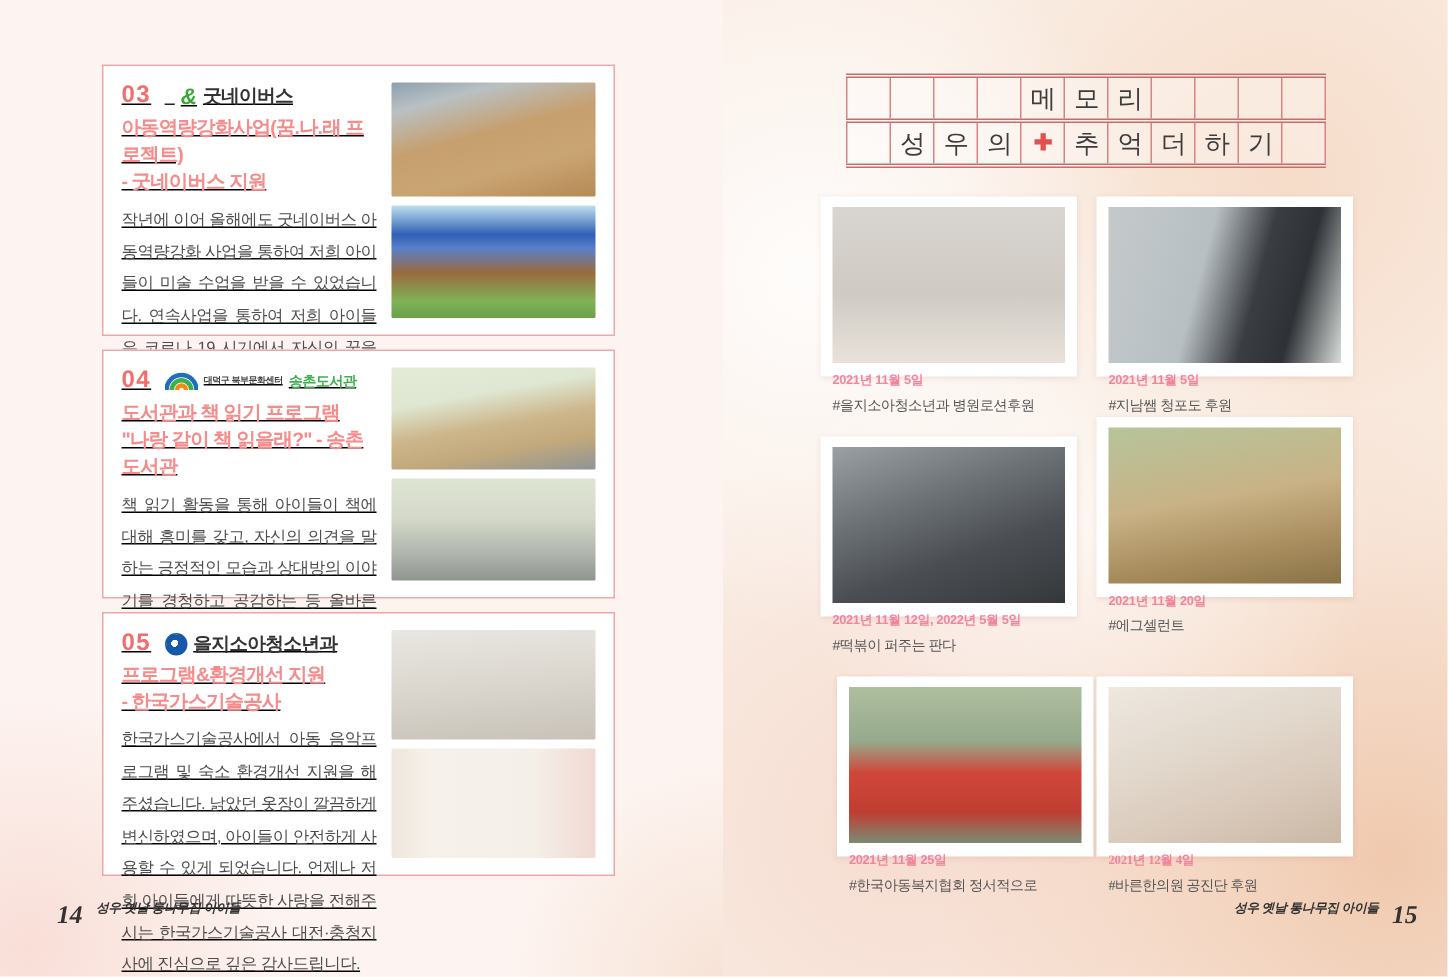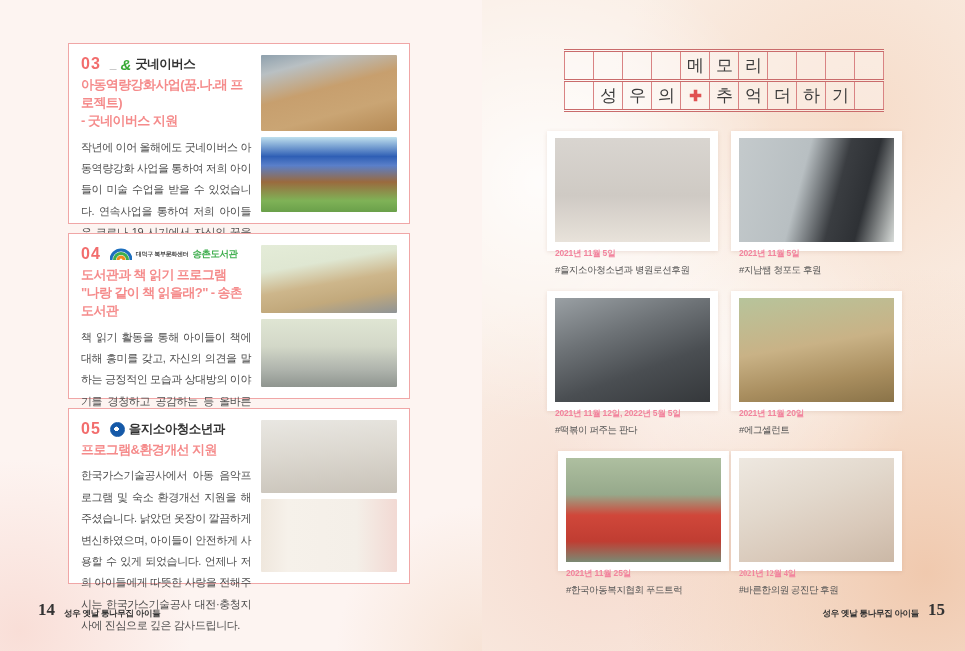--- a/index.html
+++ b/index.html
@@ -14,21 +14,21 @@
   .page-left{
     position:relative;width:482px;height:651px;flex:0 0 482px;
     background:
       radial-gradient(circle at 4% 97%, #f9ded7 0%, rgba(249,222,215,0) 22%),
       radial-gradient(circle at 100% 100%, #f7e3d6 0%, rgba(247,227,214,0) 18%),
       #fdf4f1;
   }
   .sec-box{
     position:absolute;left:68px;width:342px;box-sizing:border-box;
     background:#ffffff;border:1px solid #f0a6a6;
-    padding:11px 12px;display:flex;gap:10px;
+    padding:11px 12px;display:flex;gap:10px;text-decoration:underline;
   }
   #box-03{top:43px;height:181px;}
   #box-04{top:233px;height:166px;}
   #box-05{top:408px;height:176px;}
   .sec-text{flex:1;min-width:0;}
   .sec-photos{width:136px;flex:0 0 136px;display:flex;flex-direction:column;gap:6px;}
   .photo{flex:1;border-radius:1px;}
 
   .sec-head{display:flex;align-items:center;gap:9px;margin-bottom:3px;}
   .sec-num{color:#f26d6d;font-weight:bold;font-size:16px;letter-spacing:1px;}
@@ -55,21 +55,21 @@
   }
 
   
   .ph-a1{background:linear-gradient(165deg,#8ea0ad 0%,#b9c0c3 18%,#c79f6e 45%,#caa574 70%,#b58a55 100%);}
   .ph-a2{background:linear-gradient(180deg,#bfe0ee 0%,#2f5fb5 26%,#5a7fc9 38%,#9a6a3e 60%,#7fb257 85%,#6aa04a 100%);}
   .ph-b1{background:linear-gradient(170deg,#e4ecd8 0%,#dfe7d2 30%,#cdb68b 55%,#c2a97c 75%,#8f9496 100%);}
   .ph-b2{background:linear-gradient(180deg,#dfe5d3 0%,#d3d8c8 40%,#aeb3ac 75%,#8f958f 100%);}
   .ph-c1{background:linear-gradient(175deg,#e9e7e2 0%,#dcd8d0 45%,#c8c2b8 100%);}
   .ph-c2{background:linear-gradient(90deg,#efe7dd 0%,#f6f1ea 20%,#f4efe8 70%,#f2d9d3 100%);}
 
-  .footer{position:absolute;display:flex;align-items:flex-end;gap:9px;}
+  .footer{position:absolute;display:flex;align-items:flex-start;gap:9px;font-style:italic;}
   .footer-left{left:38px;bottom:31px;}
   .footer-right{right:20px;bottom:31px;}
   .page-num{font-family:"Liberation Serif",serif;font-weight:bold;font-size:17px;color:#333;}
   .footer-txt{font-size:8.5px;font-weight:bold;color:#333;letter-spacing:-0.3px;}
 
   
   .page-right{
     position:relative;width:483px;height:651px;flex:0 0 483px;
     background:
       radial-gradient(circle at 12% 28%, rgba(255,255,255,0.85) 0%, rgba(255,255,255,0) 38%),
@@ -90,21 +90,21 @@
   .ms-cell.plus{color:#e05252;font-weight:bold;font-size:15px;}
 
   .card{
     position:absolute;width:171px;height:120px;background:#fff;box-sizing:border-box;
     padding:7px 8px 0;box-shadow:0 1px 4px rgba(160,110,90,0.18);
   }
   .card .cphoto{height:104px;width:100%;}
   .card .date{color:#f2849e;font-weight:bold;font-size:8.5px;margin-top:6px;letter-spacing:-0.2px;}
   .card .tag{color:#555;font-size:9.5px;margin-top:4px;letter-spacing:-0.4px;}
   #card-1{left:65px;top:131px;} #card-2{left:249px;top:131px;}
-  #card-3{left:65px;top:291px;} #card-4{left:249px;top:291px;}
+  #card-3{left:65px;top:291px;} #card-4{left:249px;top:278px;}
   #card-5{left:76px;top:451px;} #card-6{left:249px;top:451px;font-family:Liberation Serif, serif;}
 
   .cph1{background:linear-gradient(180deg,#d9d5d0 0%,#cfcac4 55%,#e8e2da 100%);}
   .cph2{background:linear-gradient(105deg,#c4cacc 0%,#b8bfc2 40%,#3a3d41 62%,#2e3135 78%,#d8dcd9 100%);}
   .cph3{background:linear-gradient(160deg,#9aa0a4 0%,#6d7276 35%,#4a4e52 65%,#35383b 100%);}
   .cph4{background:linear-gradient(170deg,#b7c49b 0%,#c9b286 45%,#a98e5f 75%,#8a7348 100%);}
   .cph5{background:linear-gradient(180deg,#aebfa0 0%,#96a98b 35%,#d0473a 55%,#c03d32 80%,#7a8a74 100%);}
   .cph6{background:linear-gradient(160deg,#eee8e0 0%,#e2d8cc 40%,#d9c9ba 70%,#cbb8a6 100%);}
 </style>
 </head>
@@ -168,20 +168,21 @@
       <div class="sec-text">
         <div class="sec-head">
           <span class="sec-num">05</span>
           <span class="logo-wrap">
             <span class="kogas-icon"></span>
             <span class="logo-name">을지소아청소년과</span>
           </span>
         </div>
         <div class="sec-title">
           <div>프로그램&amp;환경개선 지원</div>
+          <div>- 한국가스기술공사</div>
         </div>
         <div class="sec-body">한국가스기술공사에서 아동 음악프로그램 및 숙소 환경개선 지원을 해주셨습니다. 낡았던 옷장이 깔끔하게 변신하였으며, 아이들이 안전하게 사용할 수 있게 되었습니다. 언제나 저희 아이들에게 따뜻한 사랑을 전해주시는 한국가스기술공사 대전·충청지사에 진심으로 깊은 감사드립니다.</div>
       </div>
       <div class="sec-photos">
         <div class="photo ph-c1"></div>
         <div class="photo ph-c2"></div>
       </div>
     </div>
 
     <div class="footer footer-left">
@@ -237,21 +238,21 @@
       <div class="tag">#떡볶이 퍼주는 판다</div>
     </div>
     <div class="card" id="card-4">
       <div class="cphoto cph4"></div>
       <div class="date">2021년 11월 20일</div>
       <div class="tag">#에그셀런트</div>
     </div>
     <div class="card" id="card-5">
       <div class="cphoto cph5"></div>
       <div class="date">2021년 11월 25일</div>
-      <div class="tag">#한국아동복지협회 푸드트럭</div>
+      <div class="tag">#한국아동복지협회 정서적으로</div>
     </div>
     <div class="card" id="card-6">
       <div class="cphoto cph6"></div>
       <div class="date">2021년 12월 4일</div>
       <div class="tag">#바른한의원 공진단 후원</div>
     </div>
 
     <div class="footer footer-right">
       <span class="footer-txt">성우 옛날 통나무집 아이들</span>
       <span class="page-num">15</span>

